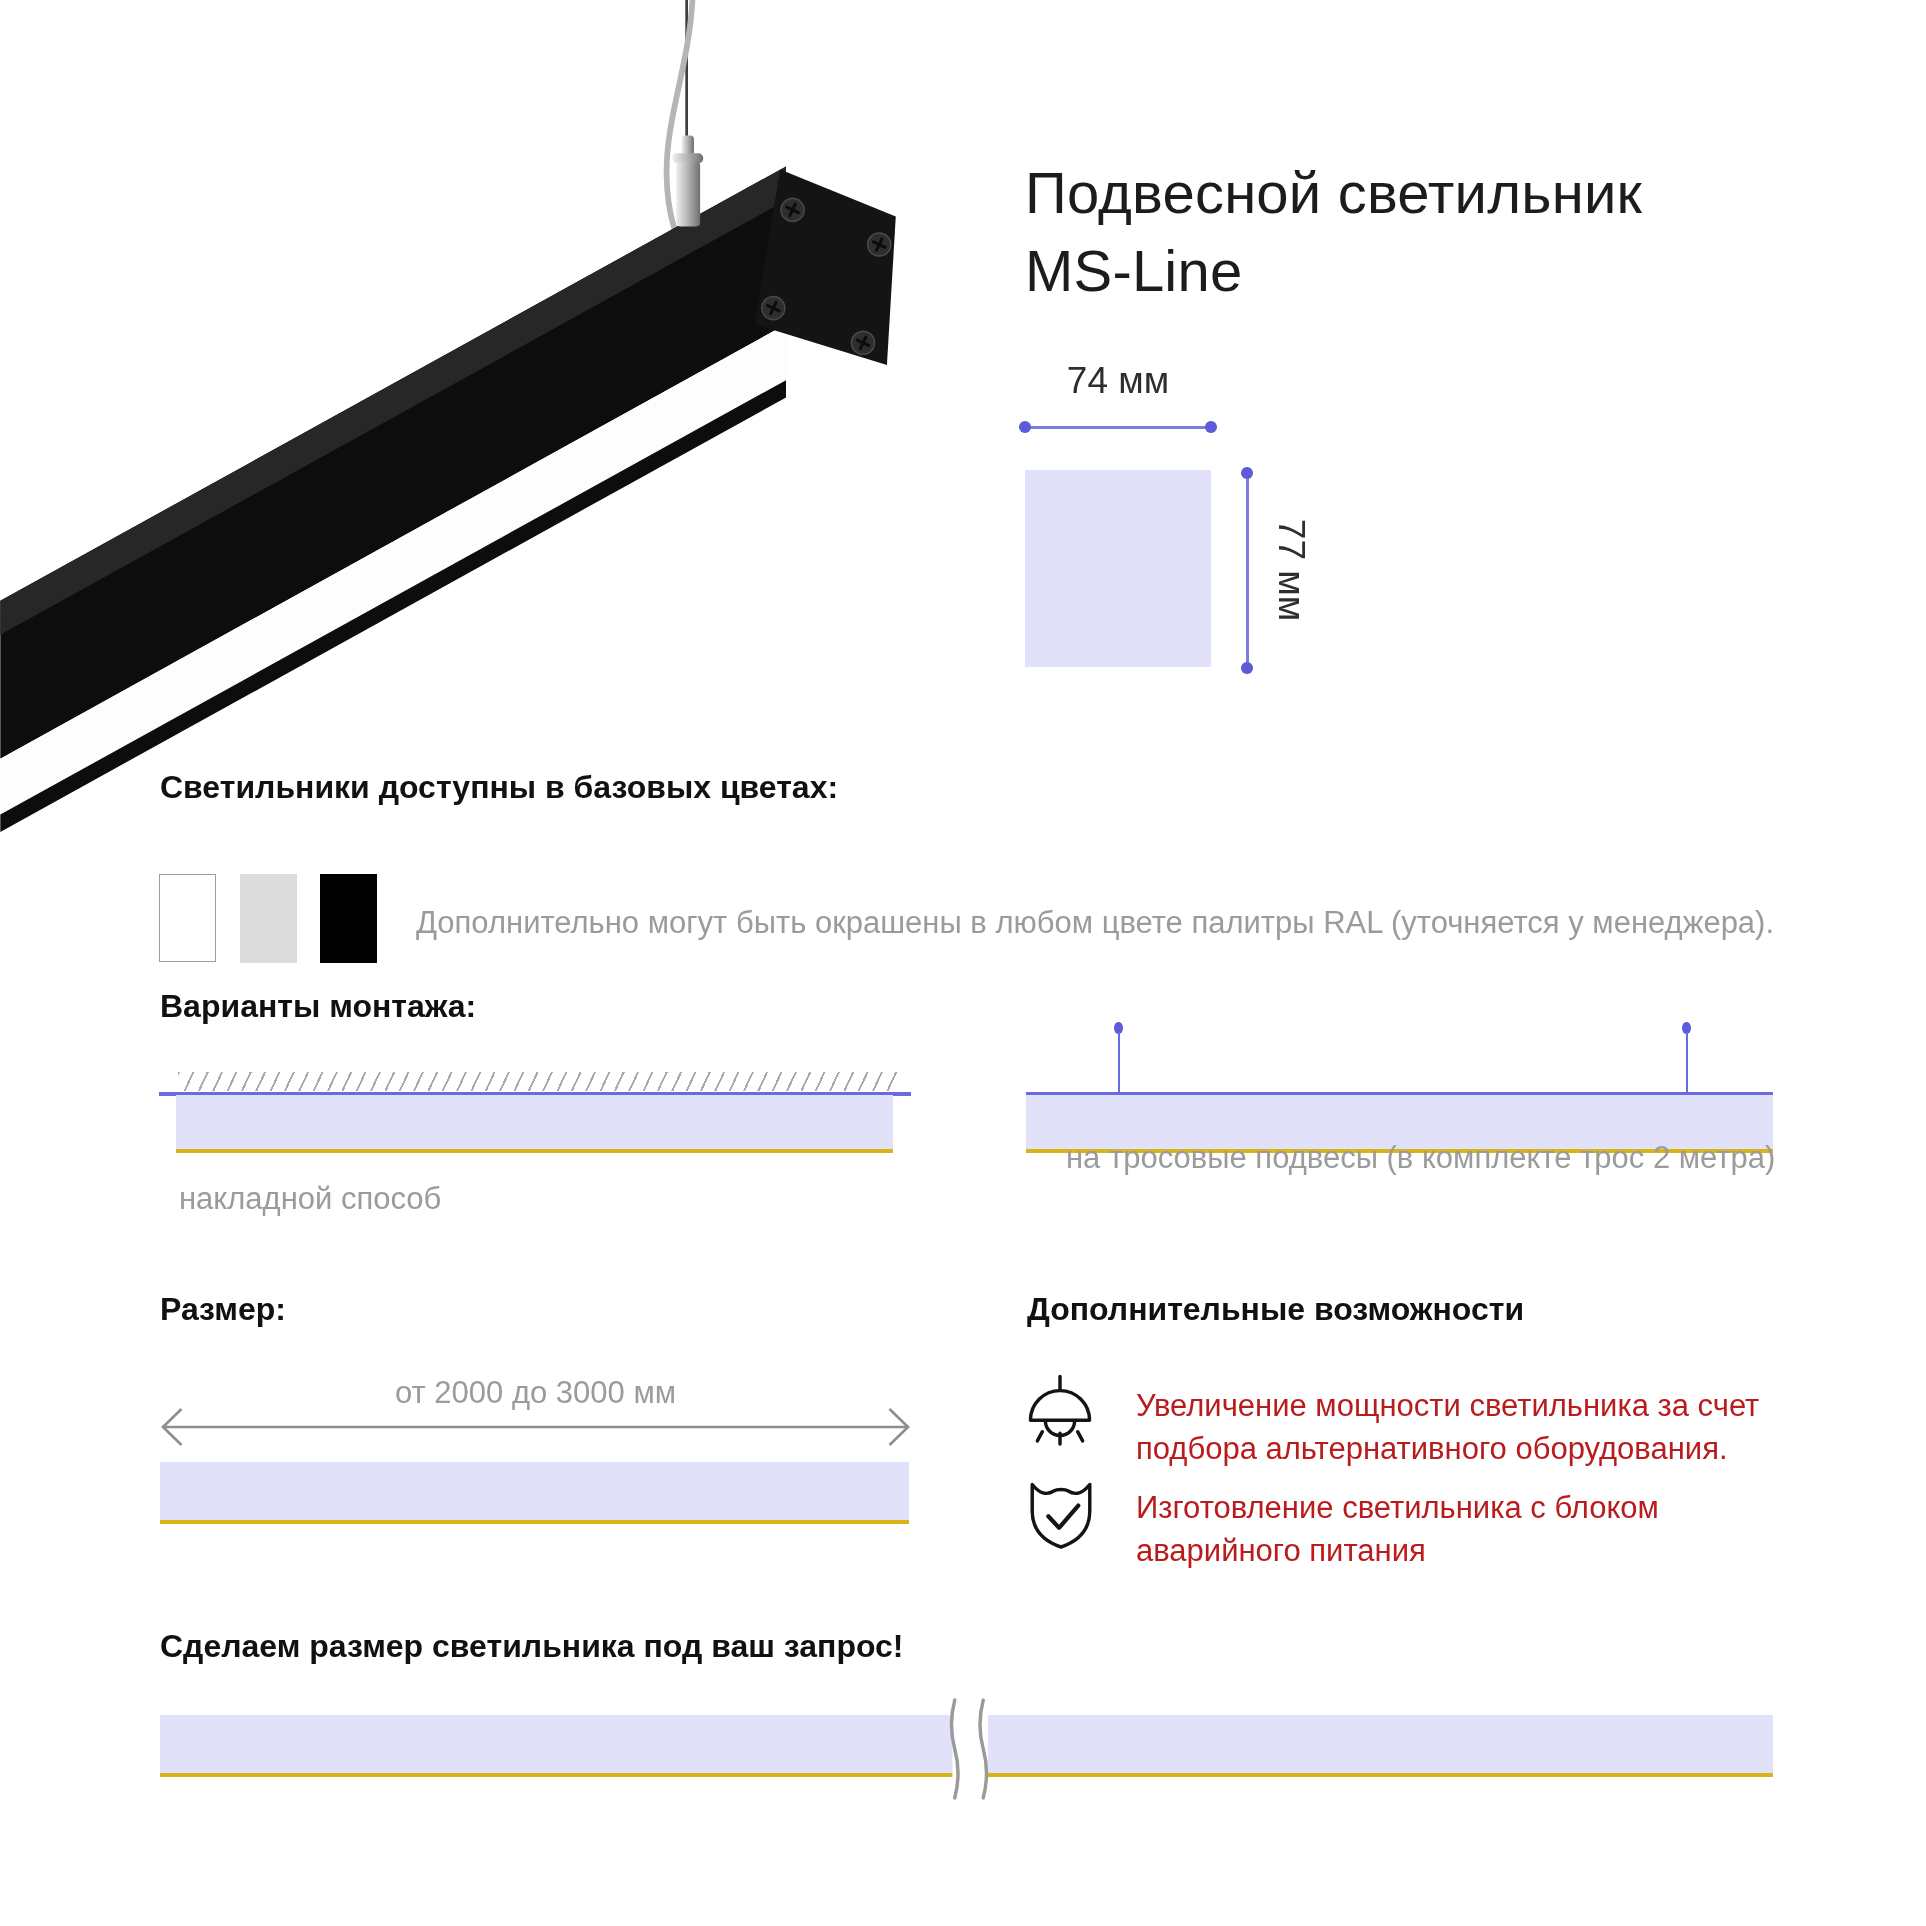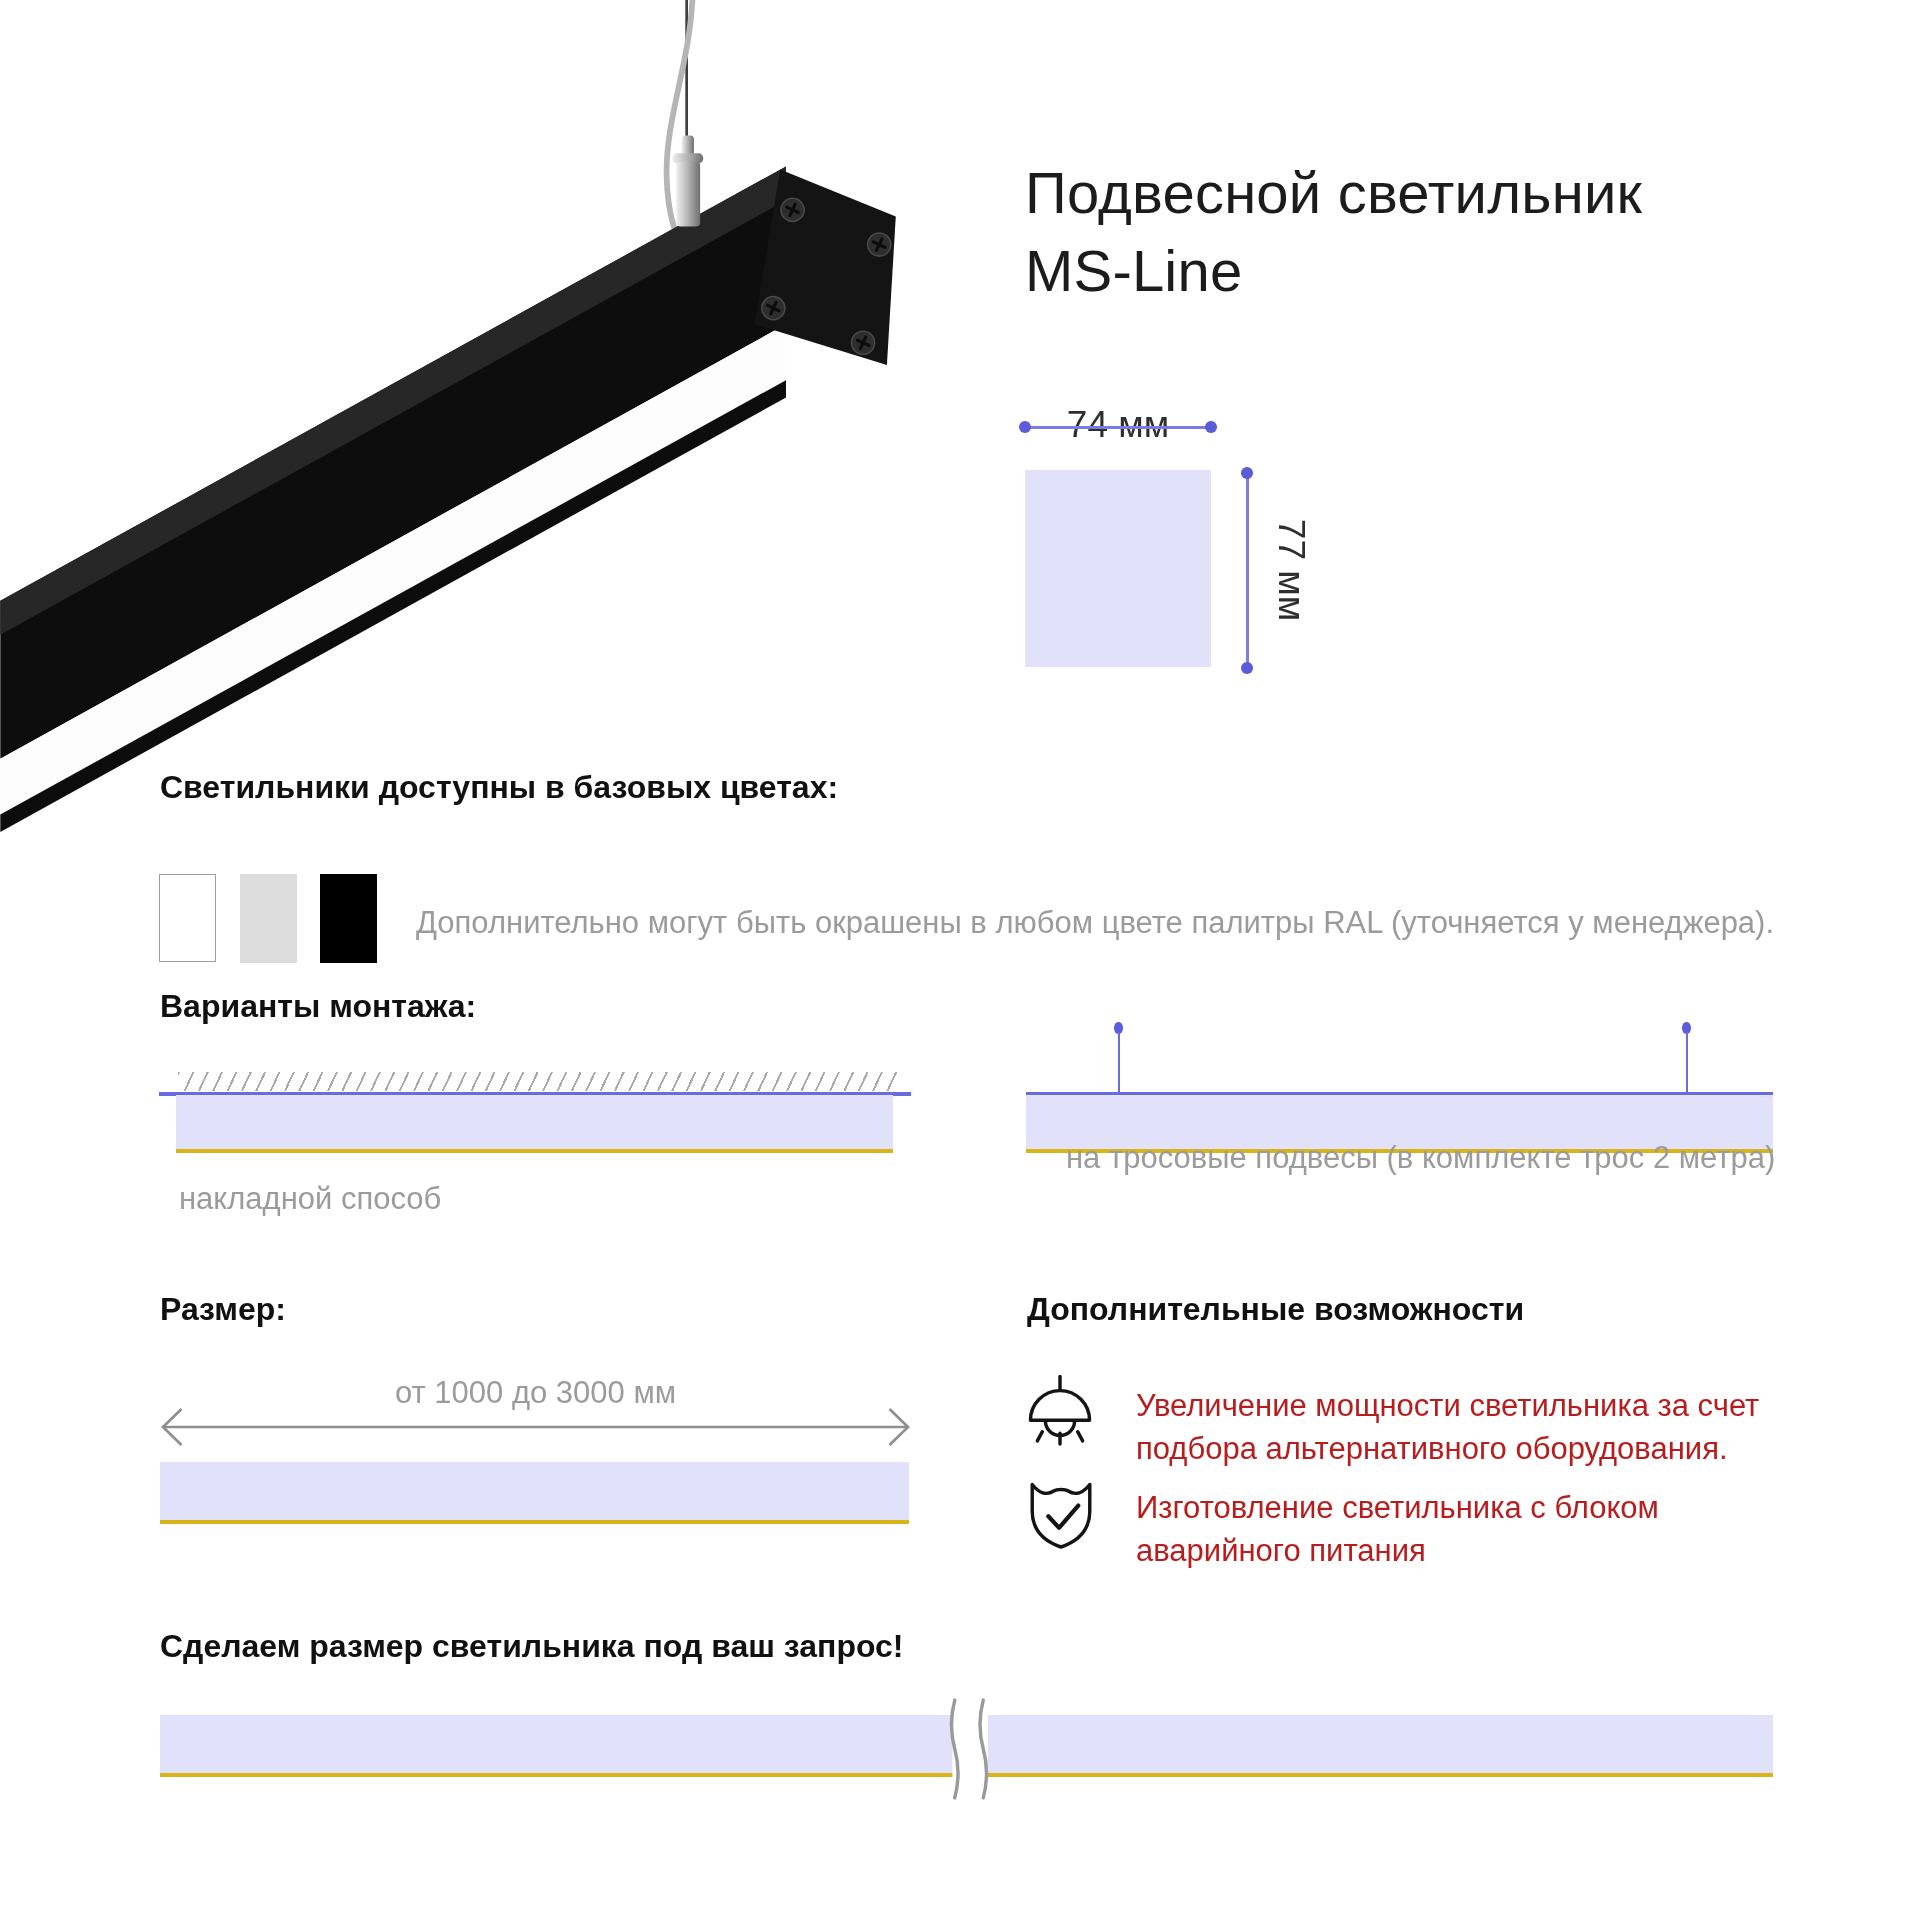--- a/index.html
+++ b/index.html
@@ -75,21 +75,21 @@
         <path d="M2267,628 L2297,642 M2289,620 L2275,650"></path>
         <path d="M1992,793 L2022,807 M2014,785 L2000,815"></path>
         <path d="M2225,883 L2255,897 M2247,875 L2233,905"></path>
       </g>
     </g>
   </svg>
 
   <div class="abs title" style="left:1025px; top:154px;">Подвесной светильник
 MS-Line</div>
 
-  <div class="abs dim-label" style="left:1025px; top:360px; width:186px; text-align:center;margin-top:44px;">74 мм</div>
+  <div class="abs dim-label" style="left:1025px; top:360px; width:186px; text-align:center;">74 мм</div>
   <div class="abs dim-line-h" style="left:1025px; top:426px; width:186px;"></div>
   <div class="abs dim-dot" style="left:1019px; top:421px;"></div>
   <div class="abs dim-dot" style="left:1205px; top:421px;"></div>
 
   <div class="abs" style="left:1025px; top:470px; width:186px; height:197px; background:#e1e1f9;"></div>
 
   <div class="abs dim-line-v" style="left:1246px; top:473px; height:195px;"></div>
   <div class="abs dim-dot" style="left:1241px; top:467px;"></div>
   <div class="abs dim-dot" style="left:1241px; top:662px;"></div>
   <div class="abs dim-label" style="left:1291px; top:570px; transform:translate(-50%,-50%) rotate(90deg);">77 мм</div>
@@ -111,21 +111,21 @@
 
   <div class="abs cable-dot" style="left:1114px; top:1022px;"></div>
   <div class="abs cable-v" style="left:1118px; top:1032px; height:60px;"></div>
   <div class="abs cable-dot" style="left:1682px; top:1022px;"></div>
   <div class="abs cable-v" style="left:1686px; top:1032px; height:60px;"></div>
   <div class="abs blue-line" style="left:1026px; top:1092px; width:747px;"></div>
   <div class="abs lavender-bar" style="left:1026px; top:1095px; width:747px; height:54px; border-bottom-width:4.2px;"></div>
   <div class="abs body-text gray-text" style="left:1027px; top:1136px; white-space:nowrap;margin-left:39px;">на тросовые подвесы (в комплекте трос 2 метра)</div>
 
   <div class="abs section-heading" style="left:160px; top:1291px;">Размер:</div>
-  <div class="abs body-text gray-text" style="left:162px; top:1371px; width:747px; text-align:center;">от 1000 до 3000 мм</div>
+  <div class="abs body-text gray-text" style="left:162px; top:1371px; width:747px; text-align:center;">от 2000 до 3000 мм</div>
 
   <svg class="abs" style="left:157px; top:1402px;" width="757" height="50" viewBox="0 0 1965 130">
     <line x1="12" y1="65" x2="1953" y2="65" stroke="#8f8f8f" stroke-width="7"></line>
     <polyline points="62,18 14,65 62,112" fill="none" stroke="#8f8f8f" stroke-width="7"></polyline>
     <polyline points="1903,18 1951,65 1903,112" fill="none" stroke="#8f8f8f" stroke-width="7"></polyline>
   </svg>
 
   <div class="abs lavender-bar" style="left:160px; top:1462px; width:749px; height:58px;"></div>
 
   <div class="abs section-heading" style="left:1027px; top:1291px;">Дополнительные возможности</div>

